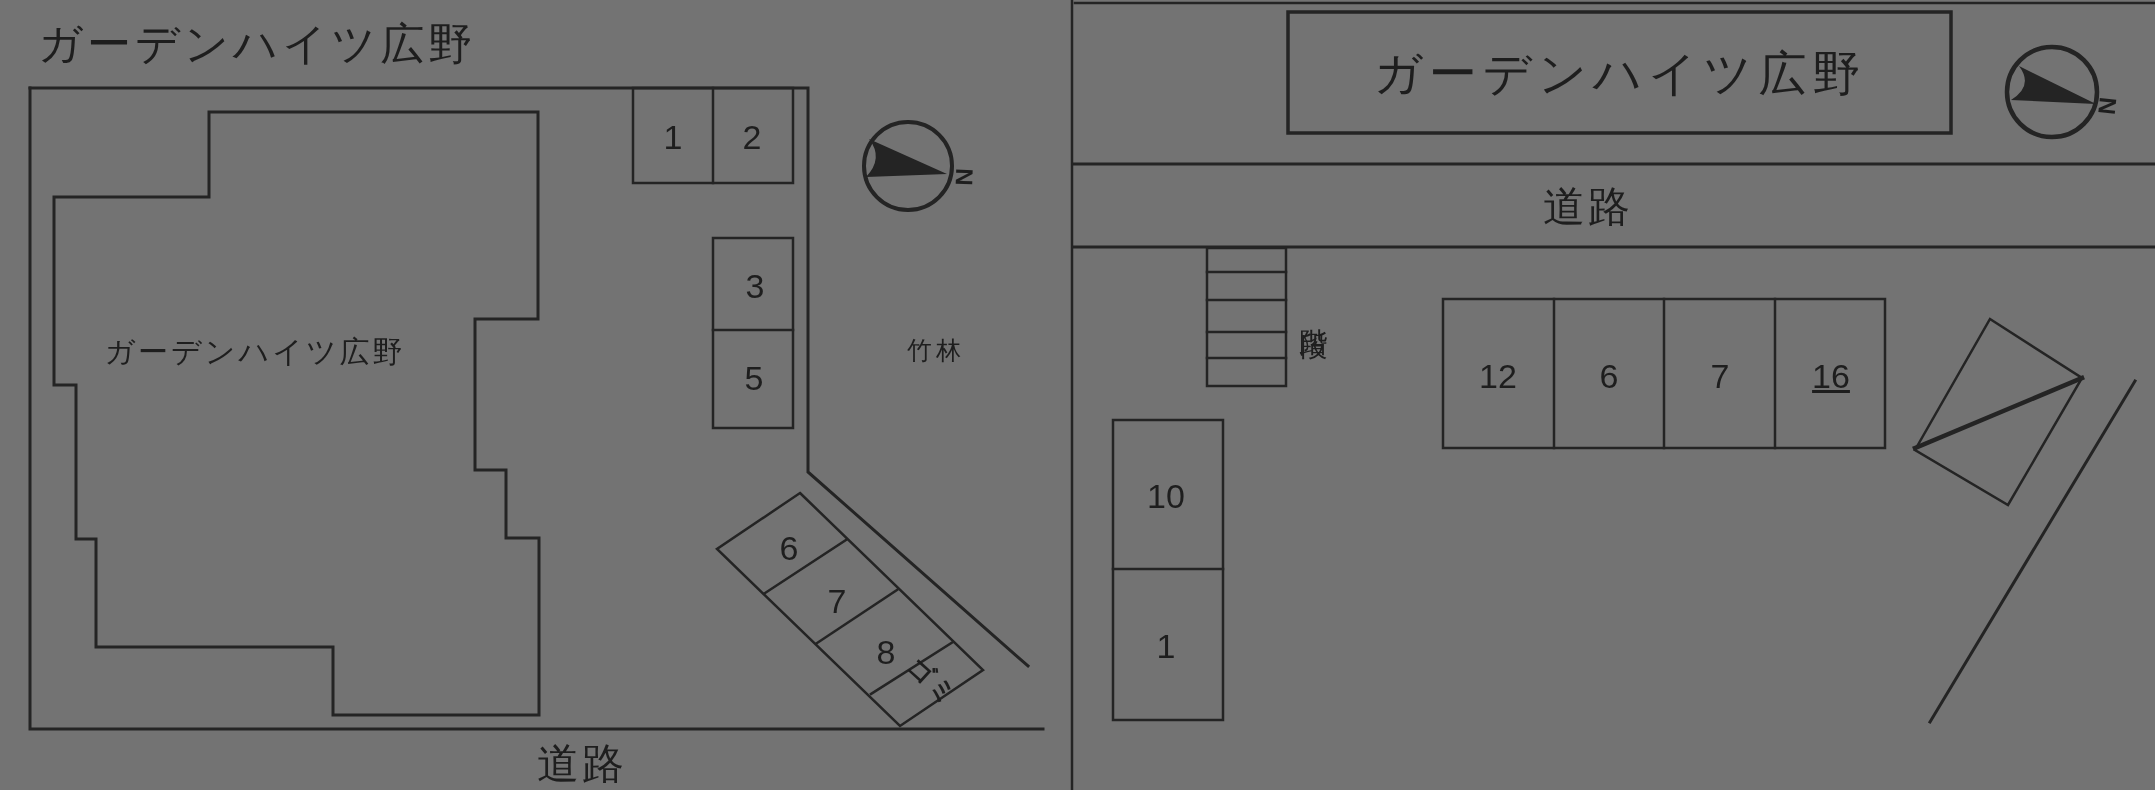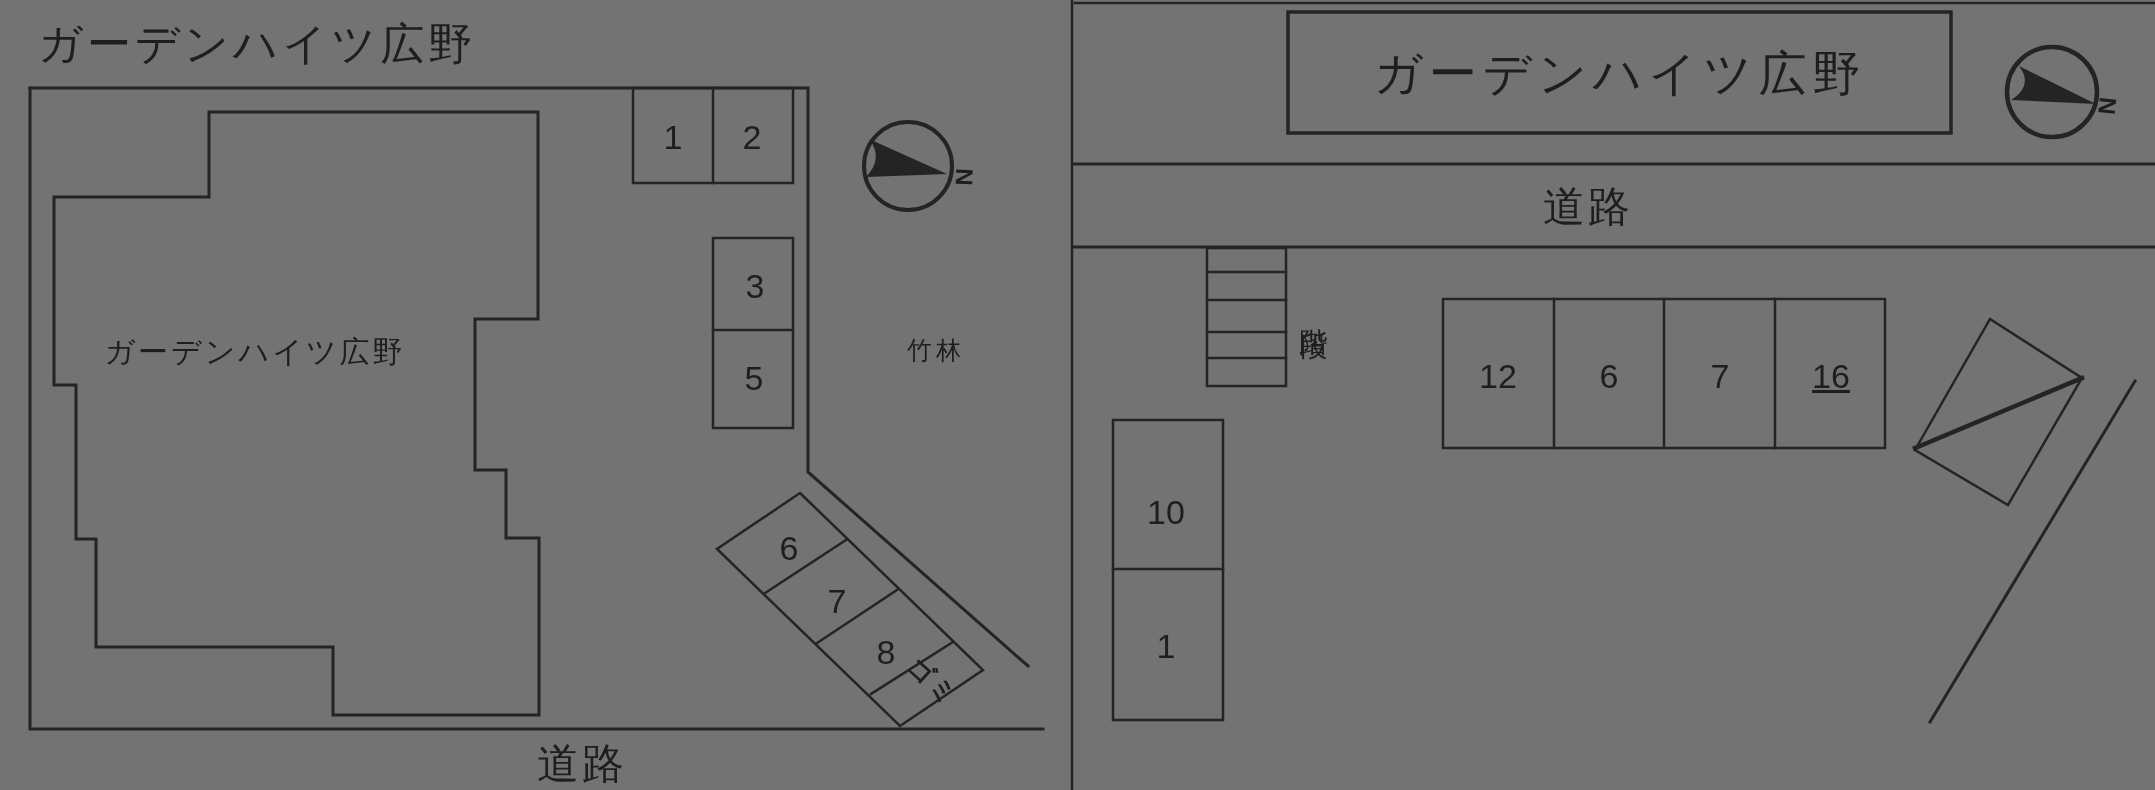--- a/index.html
+++ b/index.html
@@ -104,21 +104,21 @@
   <div class="lbl num" style="left:789px;top:548px;">6</div>
   <div class="lbl num" style="left:837px;top:601px;">7</div>
   <div class="lbl num" style="left:886px;top:652px;">8</div>
   <div class="lbl trash" style="left:933px;top:681px;">ゴミ</div>
   <div class="lbl north n-left" style="left:964px;top:178px;">N</div>
 
   <div class="lbl title-right" style="left:1620px;top:74px;">ガーデンハイツ広野</div>
   <div class="lbl road" style="left:1588px;top:207px;">道路</div>
   <div class="lbl stairs" style="left:1313px;top:310px;">階段</div>
 
-  <div class="lbl num" style="left:1166px;top:496px;margin-top:16px;">10</div>
+  <div class="lbl num" style="left:1166px;top:496px;">10</div>
   <div class="lbl num" style="left:1166px;top:646px;">1</div>
   <div class="lbl num" style="left:1498px;top:376px;">12</div>
   <div class="lbl num" style="left:1609px;top:376px;">6</div>
   <div class="lbl num" style="left:1720px;top:376px;">7</div>
   <div class="lbl num" style="left:1831px;top:376px;text-decoration:underline;">16</div>
   <div class="lbl north n-right" style="left:2107px;top:107px;">N</div>
 
 </div>
 
 </body></html>

